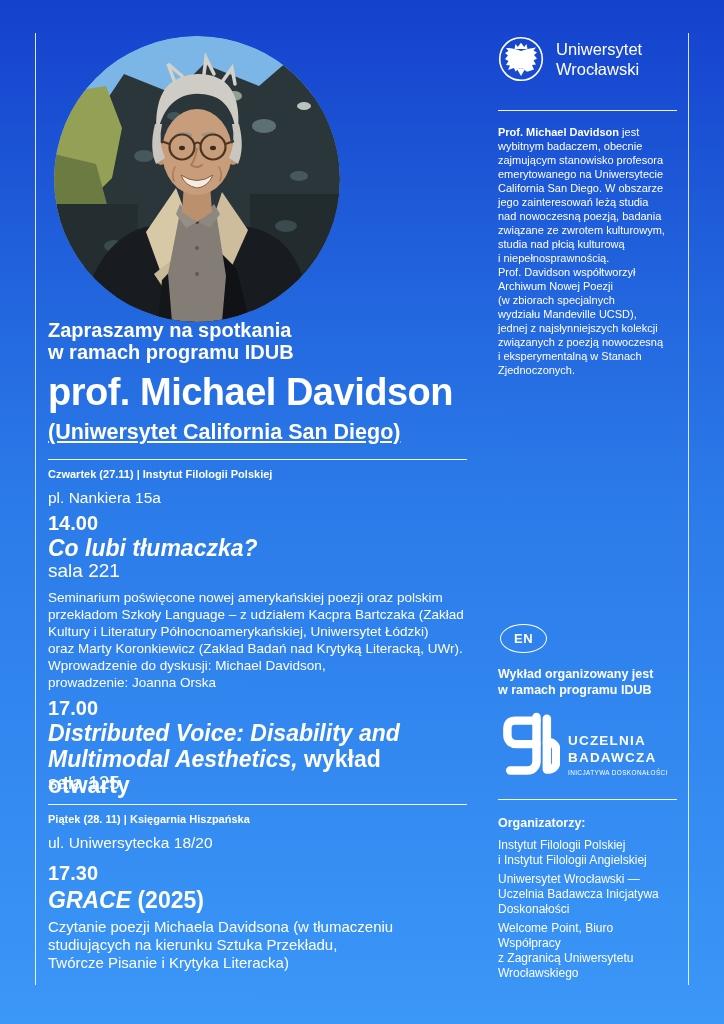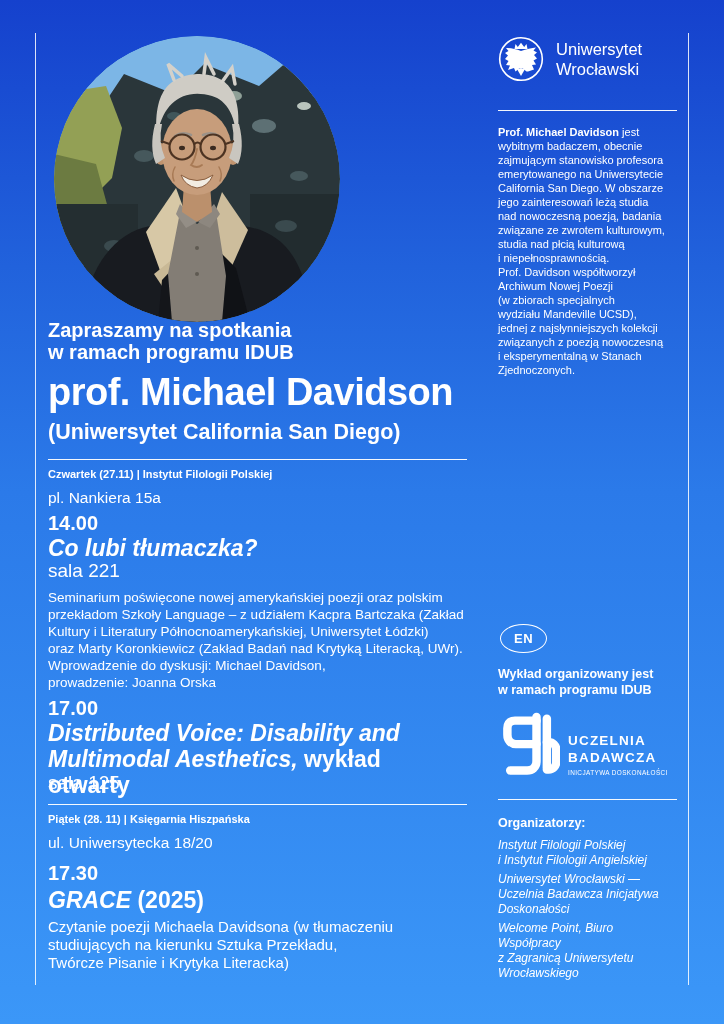--- a/index.html
+++ b/index.html
@@ -16,21 +16,21 @@
   .divider { position: absolute; height: 1px; background: rgba(255,255,255,.95); }
 
   
   .photo { position: absolute; left: 54px; top: 36px; width: 286px; height: 286px;
            border-radius: 50%; overflow: hidden; }
   .photo svg { display: block; }
 
   
   .intro    { position: absolute; left: 48px; top: 319px; font-size: 20px; line-height: 22px; font-weight: 700; }
   .title    { position: absolute; left: 48px; top: 371px; margin: 0; font-size: 38px; line-height: 42px; font-weight: 700; letter-spacing: -0.5px; }
-  .subtitle { position: absolute; left: 48px; top: 420px; font-size: 21.5px; font-weight: 700; }
+  .subtitle { position: absolute; left: 48px; top: 420px; font-size: 21.5px; font-weight: 700; text-decoration: underline; }
   .d1 { left: 48px; top: 459px; width: 419px; }
   .d2 { left: 48px; top: 804px; width: 419px; }
   .ev-header { position: absolute; left: 48px; font-size: 11px; font-weight: 700; }
   .ev-addr   { position: absolute; left: 48px; font-size: 15.5px; font-weight: 400; }
   .h1pos { top: 468px; }  .a1pos { top: 489px; }
   .h2pos { top: 813px; }  .a2pos { top: 834px; }
   .time   { position: absolute; left: 48px; font-size: 20px; font-weight: 700; }
   .etitle { position: absolute; left: 48px; font-size: 23px; line-height: 26px; font-weight: 700; width: 420px; }
   .etitle i { font-style: italic; }
   .room   { position: absolute; left: 48px; font-size: 19px; font-weight: 400; }
@@ -54,21 +54,21 @@
               font-size: 13px; font-weight: 700; letter-spacing: 0.5px; }
   .idub { position: absolute; left: 498px; top: 666px; font-size: 12.5px; line-height: 16px; font-weight: 700; }
   .ub-logo { position: absolute; left: 498px; top: 710px; display: flex; align-items: flex-end; }
   .ub-mono { width: 62px; height: 72px; display: block; }
   .ub-text { margin-left: 8px; padding-bottom: 6px; }
   .ub-l1 { font-size: 13.5px; line-height: 16.5px; font-weight: 700; letter-spacing: 1.2px; }
   .ub-tag { font-size: 6.4px; letter-spacing: 0.4px; margin-top: 3px; font-weight: 400; }
   .d-org { left: 498px; top: 799px; width: 179px; }
   .org-head { position: absolute; left: 498px; top: 816px; font-size: 12.5px; font-weight: 700; }
   .org-list { position: absolute; left: 498px; top: 838px; width: 186px; }
-  .org-list p { margin: 0 5px 4px 0; font-size: 12px; line-height: 15px; font-weight: 400; font-style: italic; }
+  .org-list p { margin: 0 5px 4px 0; font-size: 12px; line-height: 15px; font-weight: 400; }
 </style>
 </head>
 <body>
 
 <div class="poster">
 
   <div class="rail rail-left"></div>
   <div class="rail rail-right"></div>
 
   <div class="photo">

